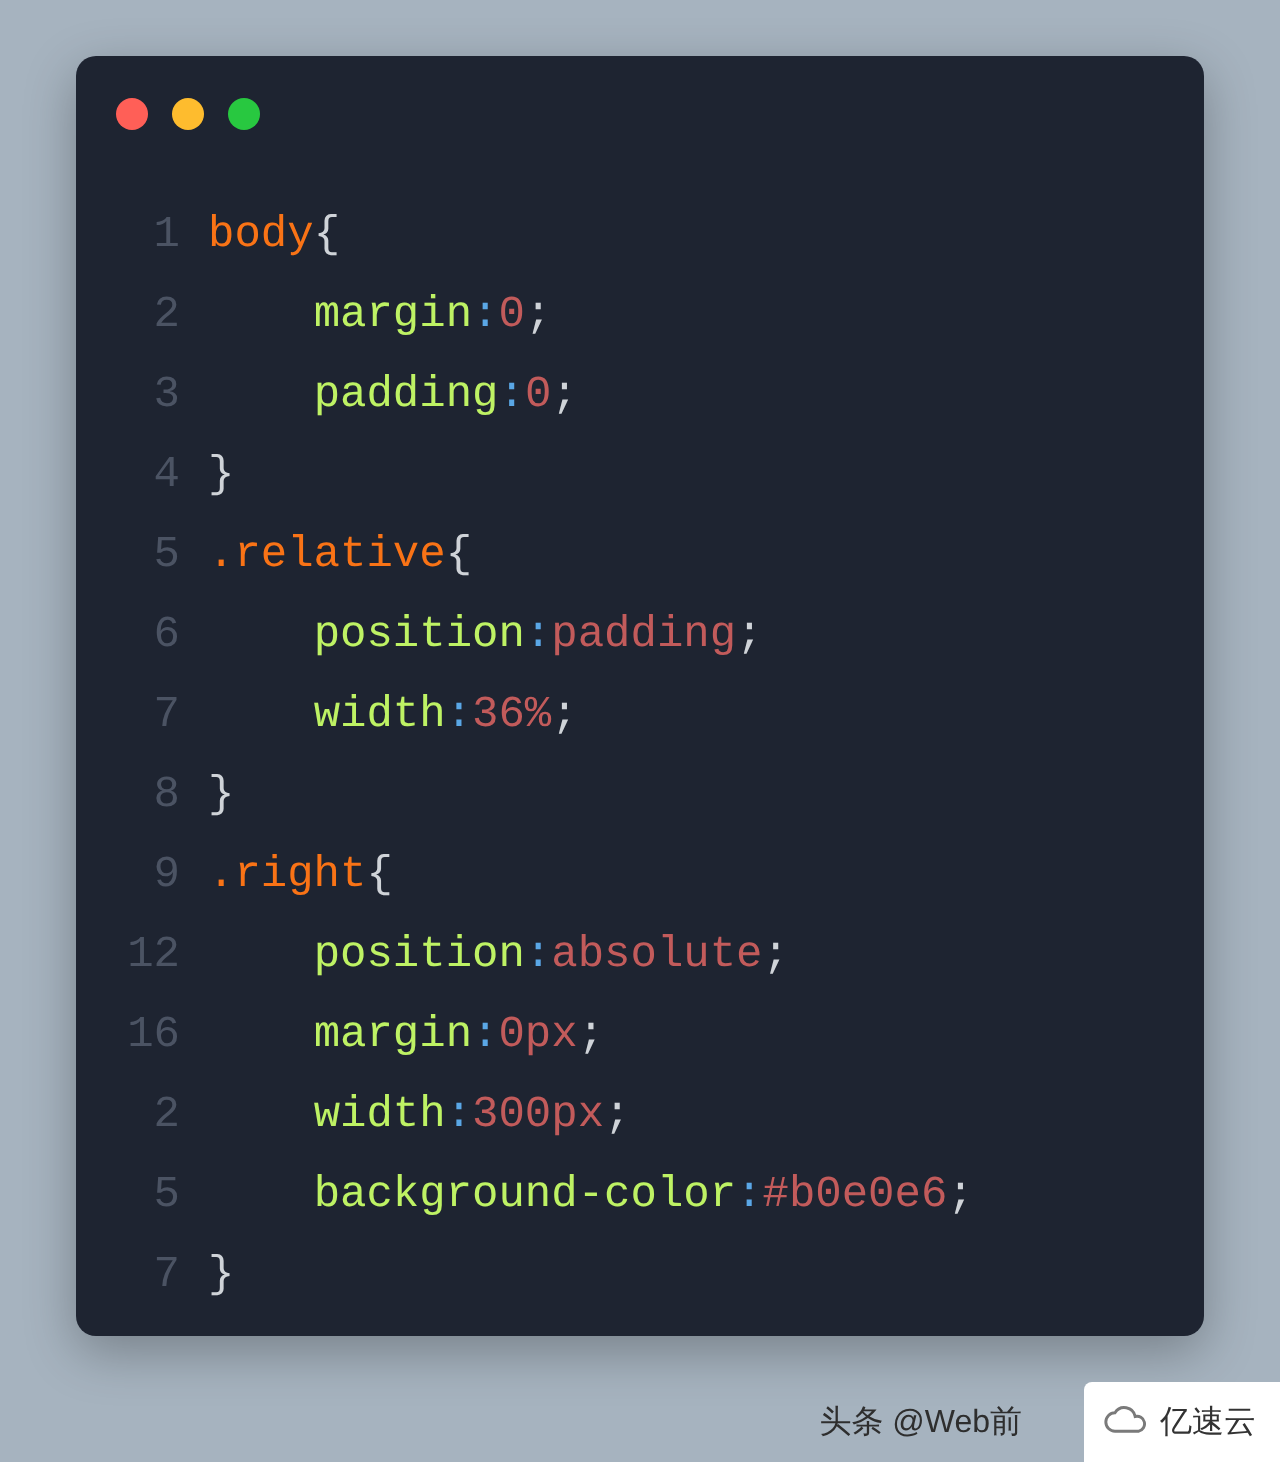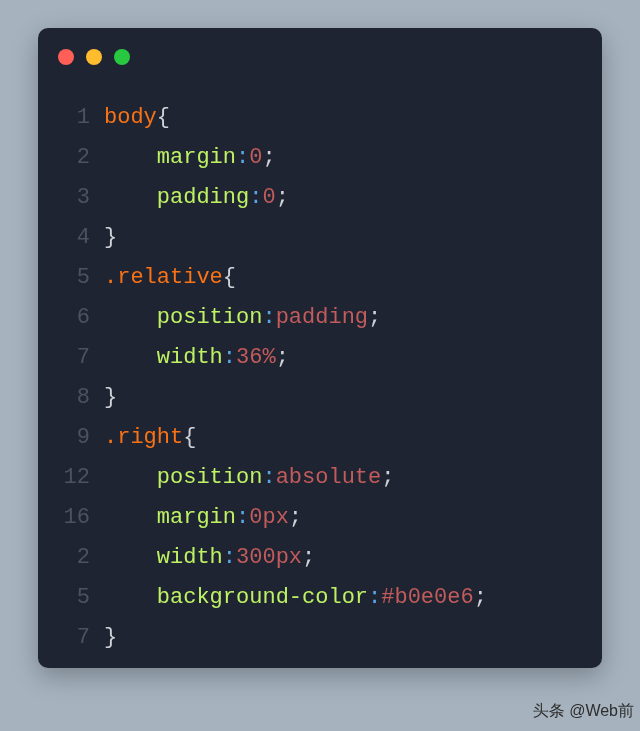--- a/index.html
+++ b/index.html
@@ -117,15 +117,23 @@
         <div class="line"><span class="ln">12</span><span class="code"><span>    </span><span class="tk-prop">position</span><span class="tk-colon">:</span><span class="tk-val">absolute</span><span class="tk-punc">;</span></span></div>
         <div class="line"><span class="ln">16</span><span class="code"><span>    </span><span class="tk-prop">margin</span><span class="tk-colon">:</span><span class="tk-val">0px</span><span class="tk-punc">;</span></span></div>
         <div class="line"><span class="ln">2</span><span class="code"><span>    </span><span class="tk-prop">width</span><span class="tk-colon">:</span><span class="tk-val">300px</span><span class="tk-punc">;</span></span></div>
         <div class="line"><span class="ln">5</span><span class="code"><span>    </span><span class="tk-prop">background-color</span><span class="tk-colon">:</span><span class="tk-val">#b0e0e6</span><span class="tk-punc">;</span></span></div>
         <div class="line"><span class="ln">7</span><span class="code"><span class="tk-punc">}</span></span></div>
       </div>
   </div>
 
   <div class="footer">
     <span class="attrib">头条 @Web前</span>
+    <div class="brand-chip">
+      <span class="brand-icon">
+        <svg viewBox="0 0 24 16" width="22" height="16">
+          <path d="M6 13a5 5 0 0 1 0-10 6 6 0 0 1 11 2 4 4 0 0 1 2 8H6z" fill="none" stroke="#7a7a7a" stroke-width="1.6"></path>
+        </svg>
+      </span>
+      <span class="brand-text">亿速云</span>
+    </div>
   </div>
 
 </div>
 
 </body></html>

